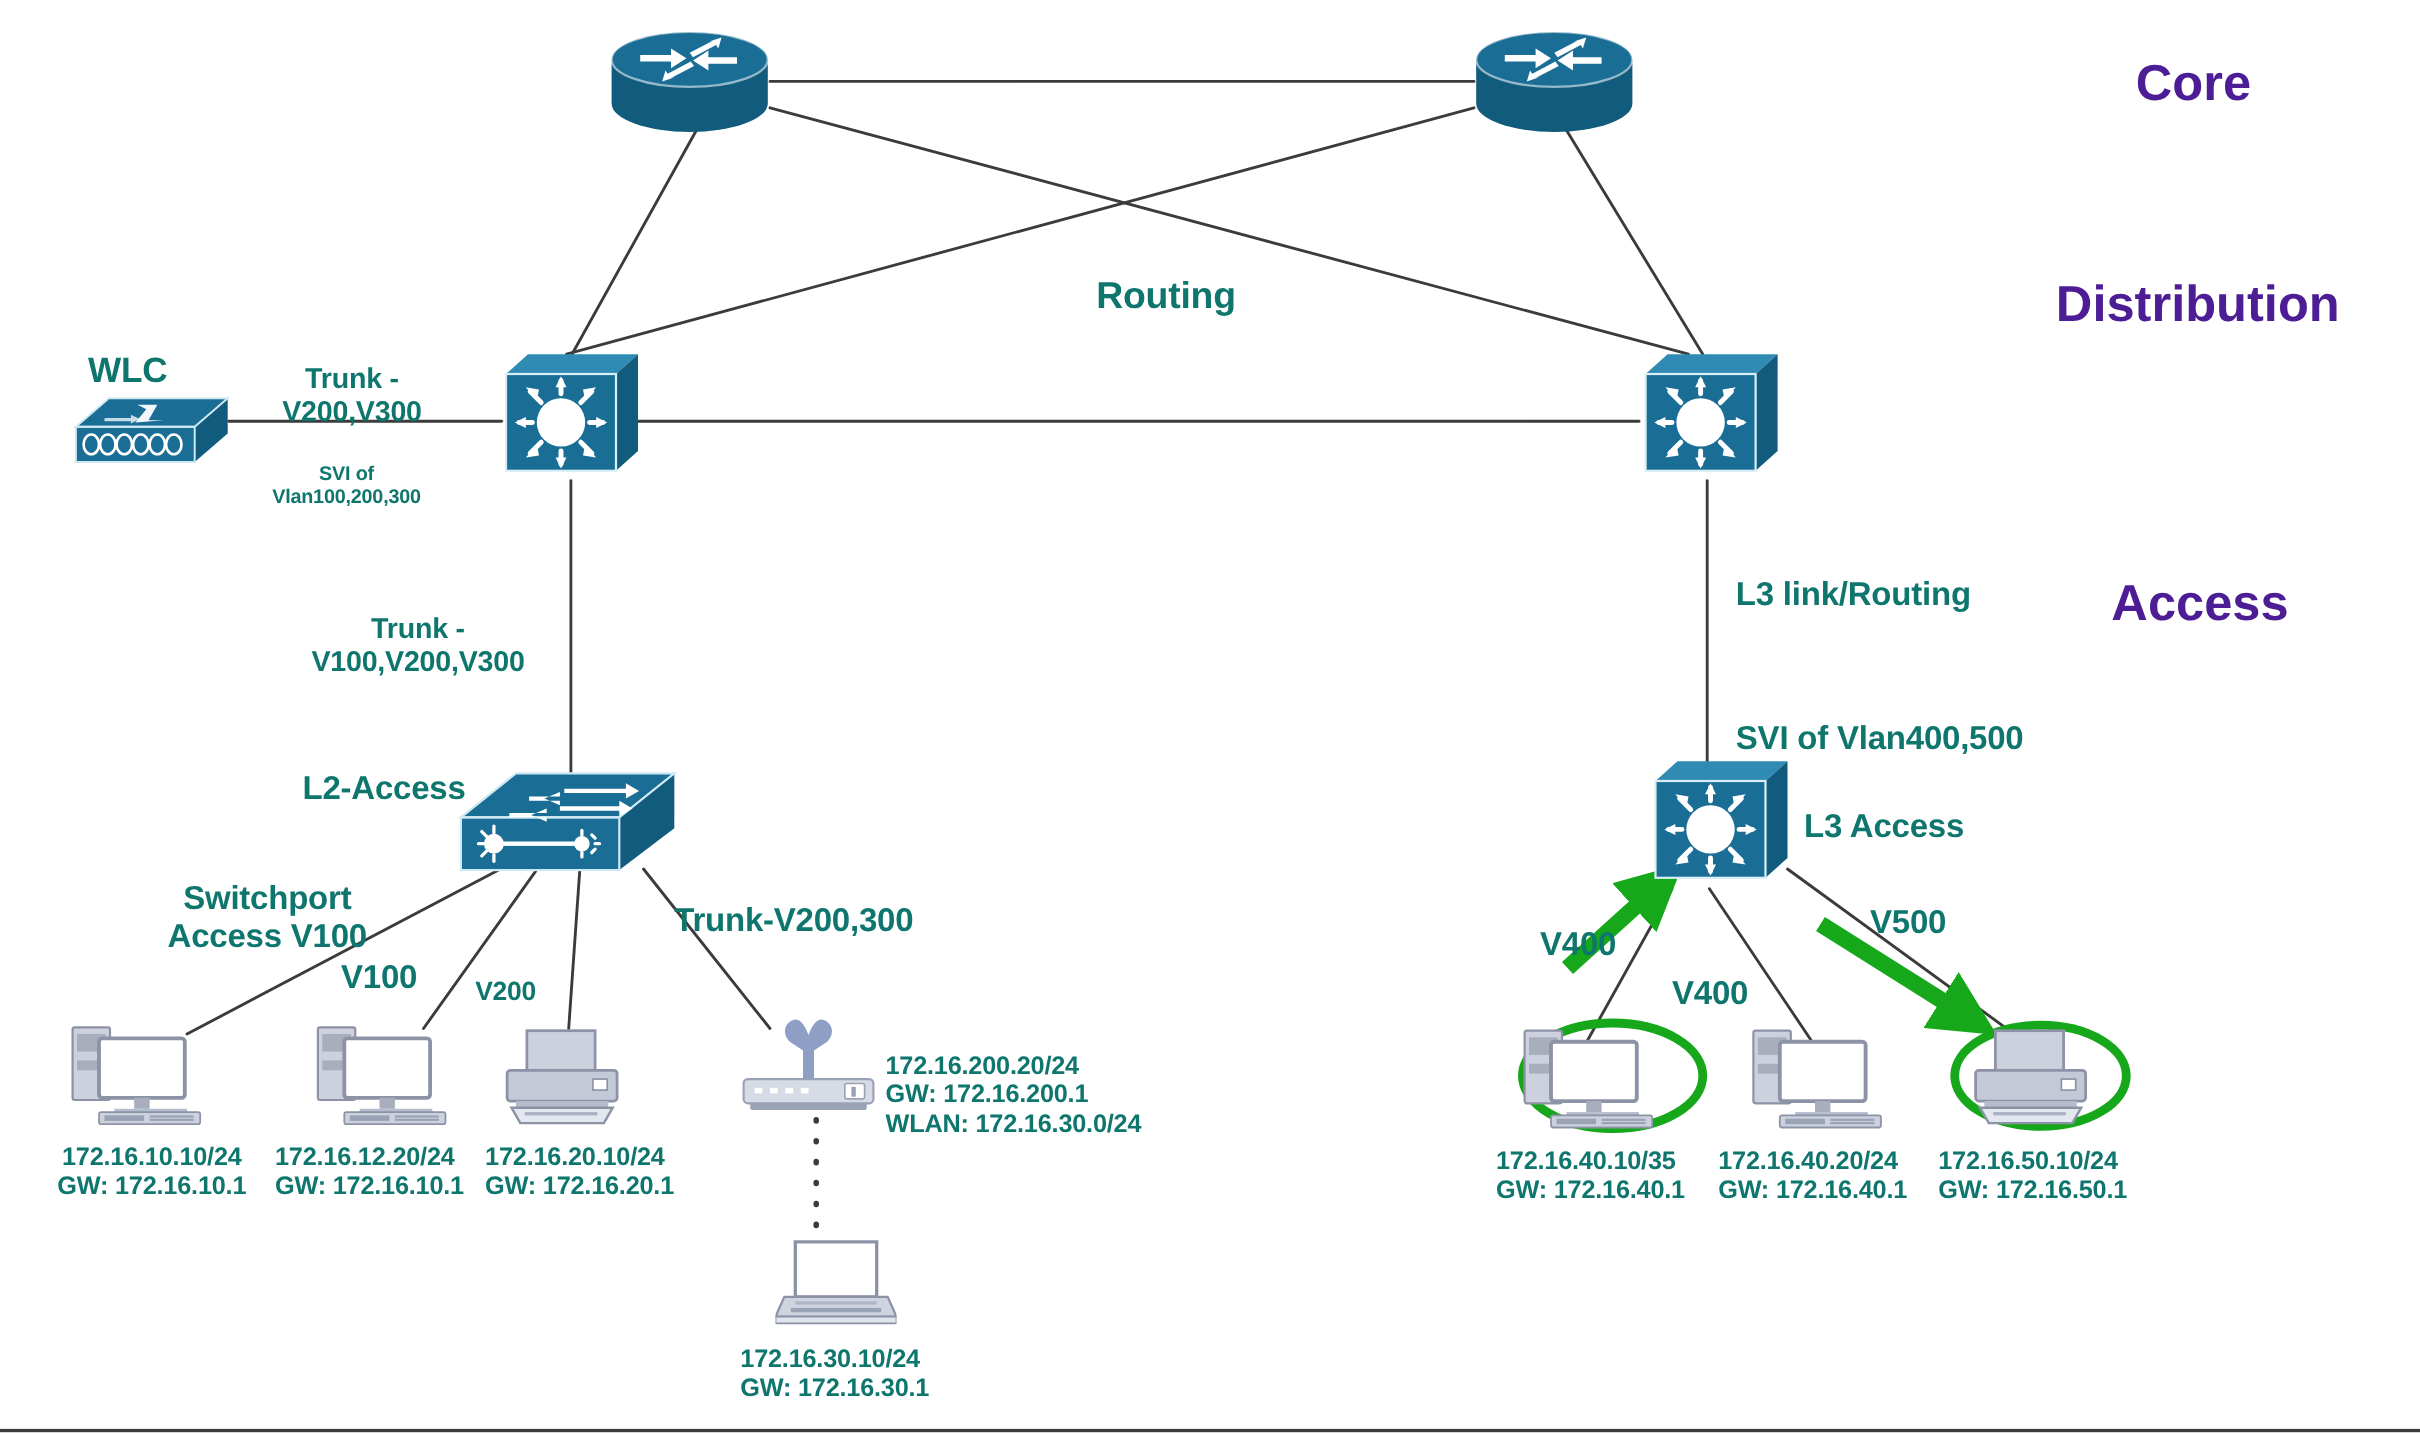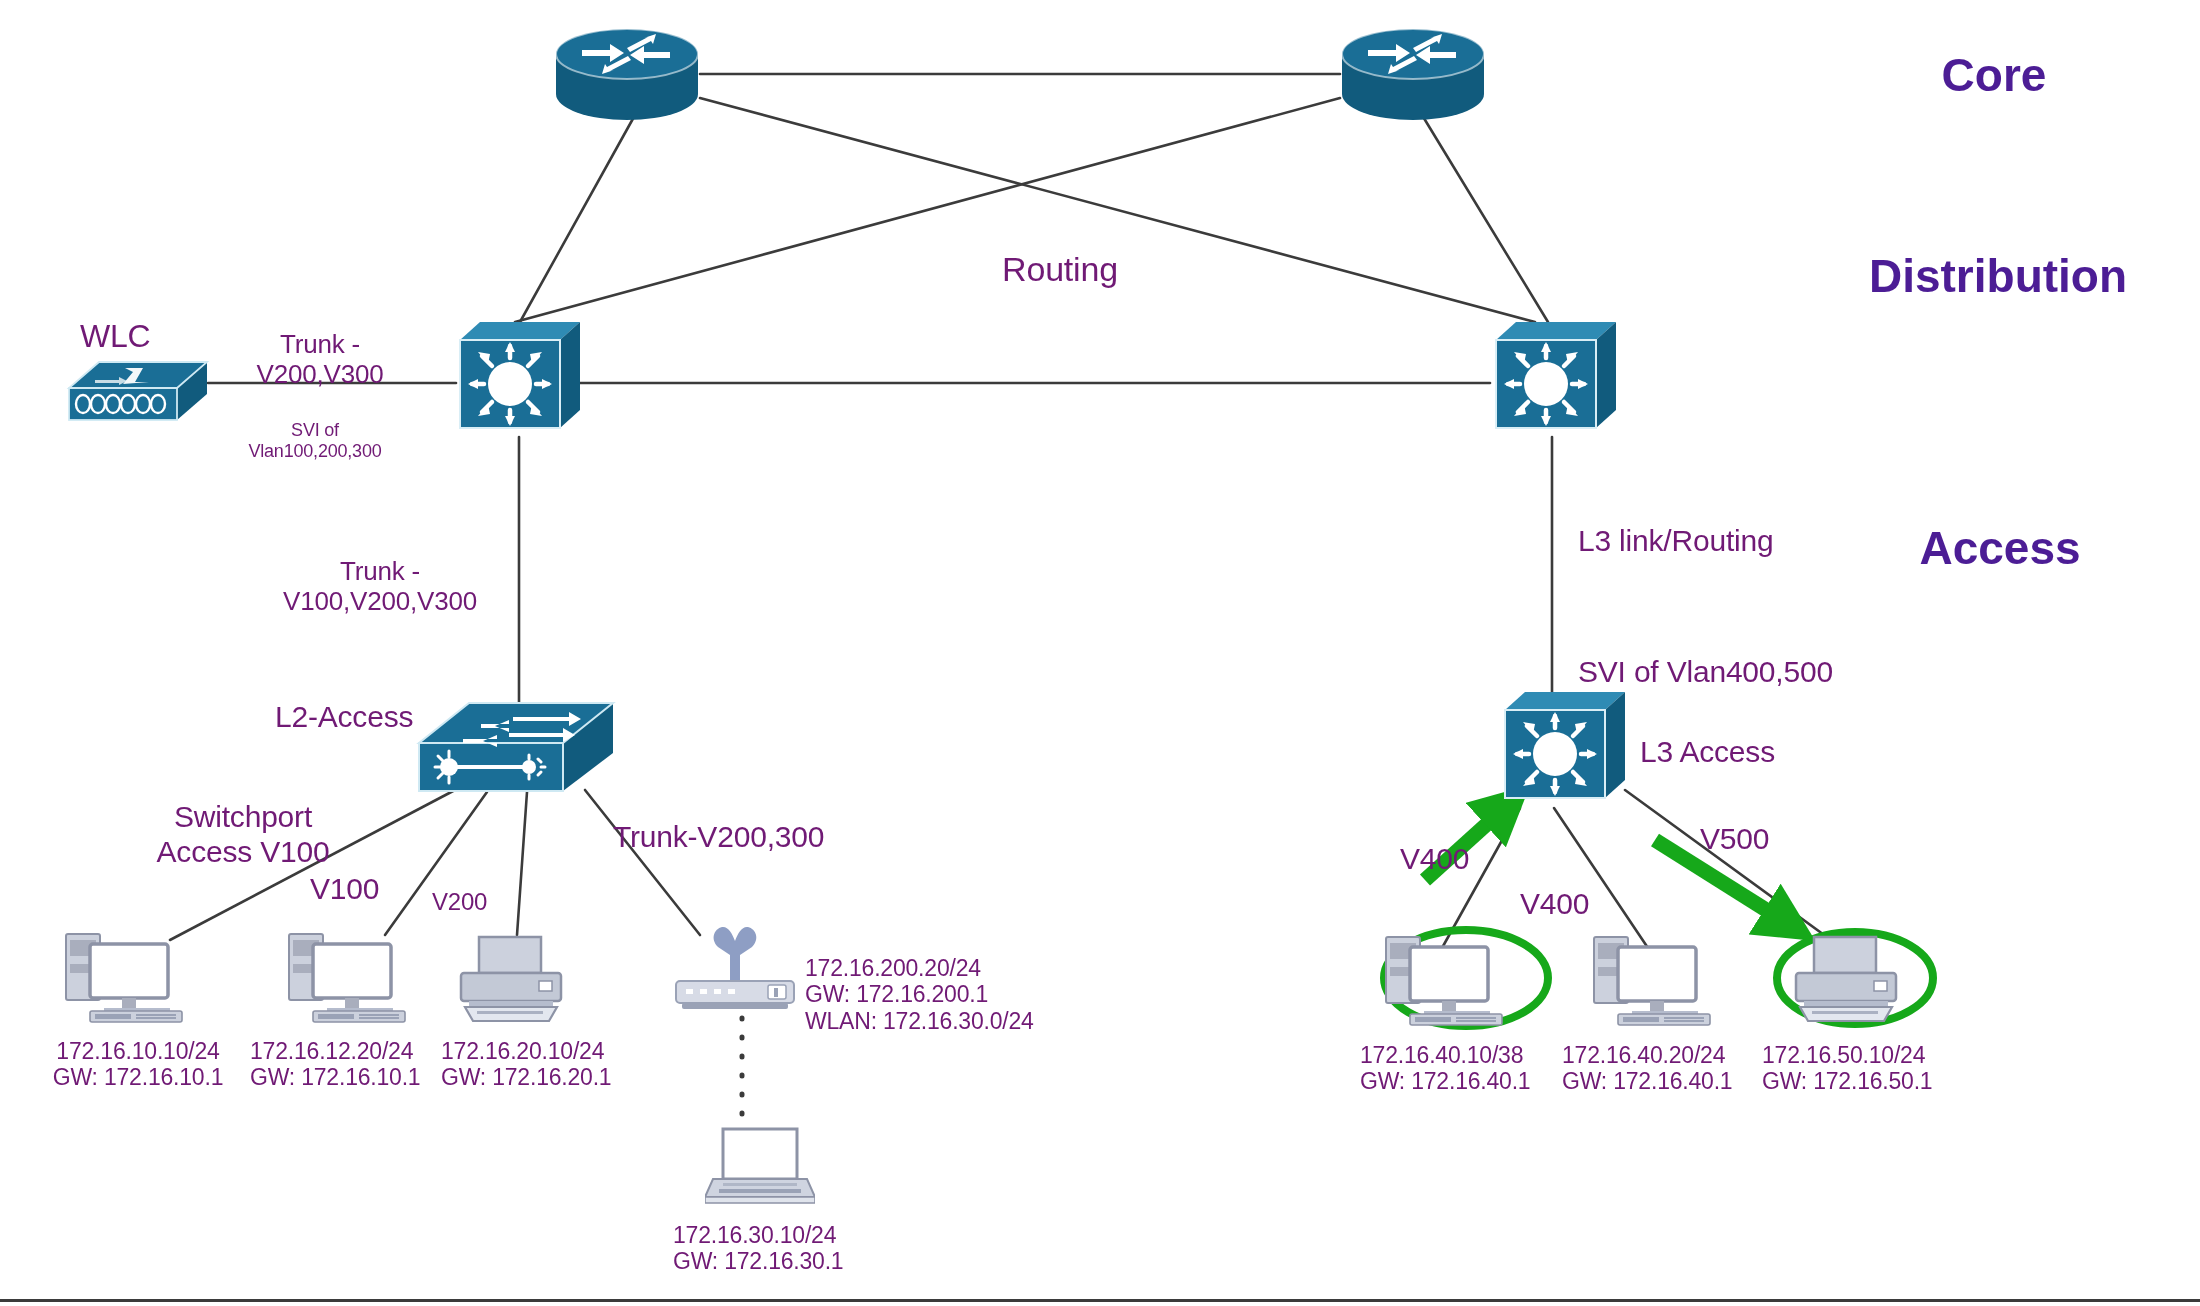--- a/index.html
+++ b/index.html
@@ -18,22 +18,22 @@
   }
   #wires {
     position: absolute;
     left: 0; top: 0;
     width: 2200px; height: 1306px;
     pointer-events: none;
   }
   .node { position: absolute; }
   .lbl {
     position: absolute;
-    color: #701a75;
-    font-weight: normal;
+    color: #0f766e;
+    font-weight: bold;
     line-height: 1.15;
     white-space: pre;
     letter-spacing: -0.2px;
   }
   .tier {
     position: absolute;
     font-weight: bold;
     color: #4c1d95;
     letter-spacing: 0px;
   }
@@ -354,21 +354,21 @@
 GW: 172.16.10.1</div>
       <div class="lbl" style="left: 250px; top: 1038px; font-size: 23px; width: 200px;">172.16.12.20/24
 GW: 172.16.10.1</div>
       <div class="lbl" style="left: 441px; top: 1038px; font-size: 23px; width: 200px;">172.16.20.10/24
 GW: 172.16.20.1</div>
       <div class="lbl" style="left: 805px; top: 955px; font-size: 23px; width: 300px;">172.16.200.20/24
 GW: 172.16.200.1
 WLAN: 172.16.30.0/24</div>
       <div class="lbl" style="left: 673px; top: 1222px; font-size: 23px; width: 220px;">172.16.30.10/24
 GW: 172.16.30.1</div>
-      <div class="lbl" style="left: 1360px; top: 1042px; font-size: 23px; width: 200px;">172.16.40.10/38
+      <div class="lbl" style="left: 1360px; top: 1042px; font-size: 23px; width: 200px;">172.16.40.10/35
 GW: 172.16.40.1</div>
       <div class="lbl" style="left: 1562px; top: 1042px; font-size: 23px; width: 200px;">172.16.40.20/24
 GW: 172.16.40.1</div>
       <div class="lbl" style="left: 1762px; top: 1042px; font-size: 23px; width: 200px;">172.16.50.10/24
 GW: 172.16.50.1</div>
       <div class="tier" style="left: 1994px; top: 48px; font-size: 46px; transform: translateX(-50%);">Core</div>
       <div class="tier" style="left: 1998px; top: 249px; font-size: 46px; transform: translateX(-50%);">Distribution</div>
       <div class="tier" style="left: 2000px; top: 521px; font-size: 46px; transform: translateX(-50%);">Access</div>
     </div>
 

